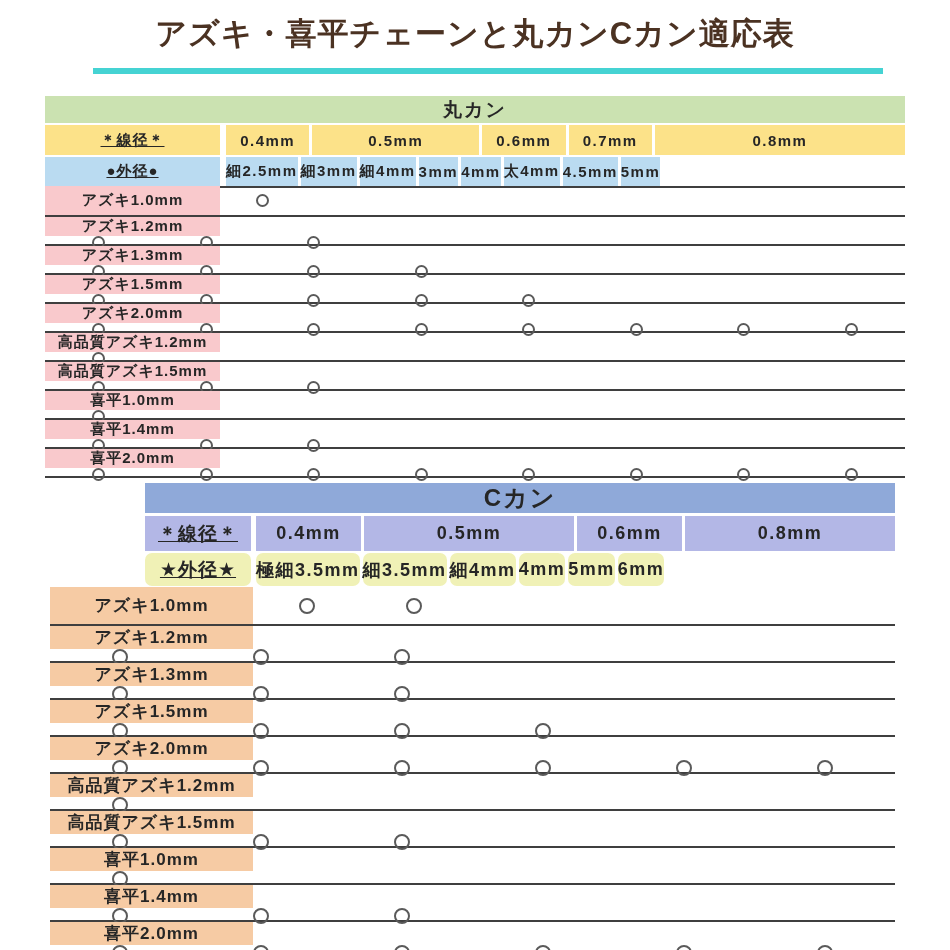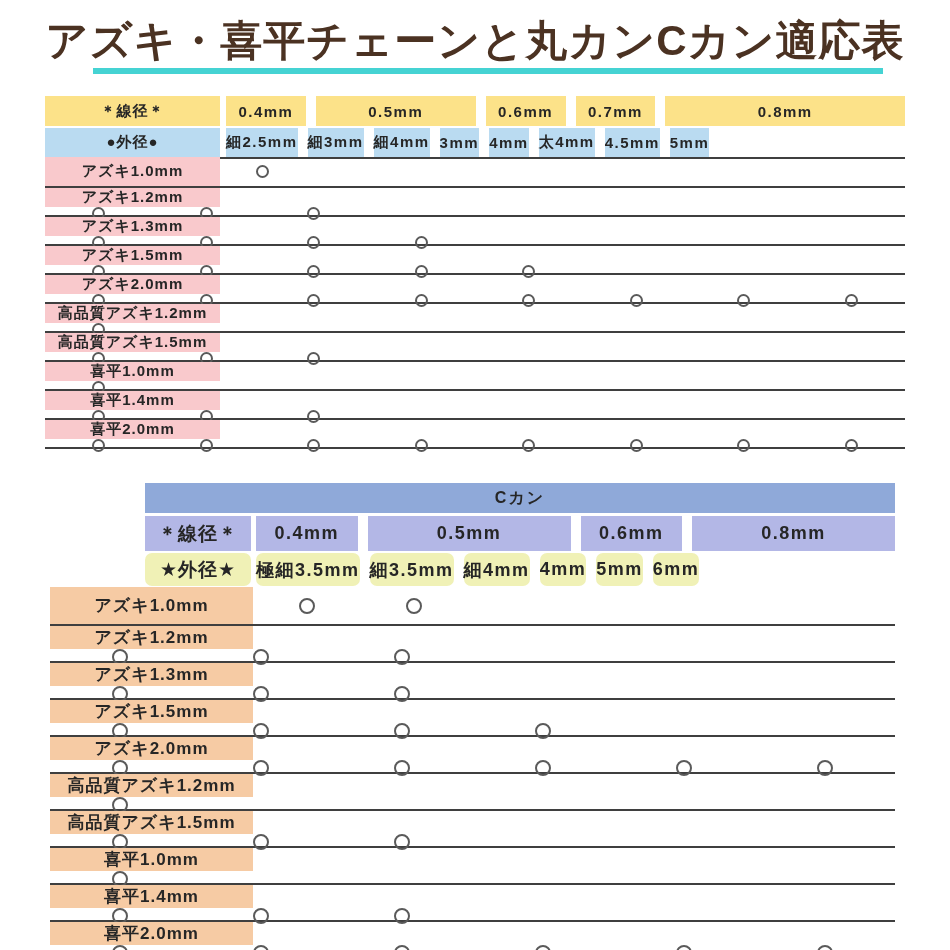--- a/index.html
+++ b/index.html
@@ -13,39 +13,39 @@
     overflow: hidden;
     font-family: "Liberation Sans", "DejaVu Sans", sans-serif;
     font-weight: 700;
     color: var(--cell_text, #262626);
   }
 
   
   .title-wrap { position: absolute; top: 13px; left: 0; width: 100%; text-align: center; }
   .page-title {
     margin: 0;
-    font-size: 42px;
+    font-size: 31px;
     line-height: 1.35;
     letter-spacing: 1px;
     color: var(--title_text, #4b3222);
   }
   .title-underline {
     position: absolute;
     top: 68px; left: 93px;
     width: 790px; height: 6px;
     background: var(--title_underline, #45d3d3);
   }
 
   
   .hrow { display: flex; margin-bottom: 2px; }
   .hlabel {
     display: flex; align-items: center; justify-content: center;
-    letter-spacing: 1px; flex: none;
-  }
-  .hcells { flex: 1; display: flex; gap: 10px; }
+    letter-spacing: 1px; flex: none; text-decoration: underline;
+  }
+  .hcells { flex: 1; display: flex; gap: 3px; }
   .hcell {
     display: flex; align-items: center; justify-content: center;
     letter-spacing: 1.5px;
   }
 
   
   .tbody { position: relative; }
   .trow { display: flex; align-items: stretch; }
   .trow + .trow { border-top: 2px solid var(--separator_line, #3f3f3f); flex-direction: column; }
   .rlabel {
@@ -83,21 +83,21 @@
   .maru .trow { height: 29px; }
   .maru .rlabel { width: 175px; background: var(--maru_row_pink, #f9c9cc); font-size: 15px; }
   .maru .circle { width: 13px; height: 13px; }
 
   
   .ckan-head { position: absolute; left: 145px; top: 483px; width: 750px; }
   .ckan-head .ttl {
     height: 30px; margin-bottom: 3px;
     background: var(--c_header_blue, #8fa9d9);
     display: flex; align-items: center; justify-content: center;
-    font-size: 16px; letter-spacing: 2px;
+    font-size: 24px; letter-spacing: 2px;
   }
   .ckan-head .hrow.wire  { height: 35px; }
   .ckan-head .hrow.outer { height: 33px; margin-bottom: 0; }
   .ckan-head .hlabel { width: 106px; margin-right: 5px; font-size: 19px; }
   .ckan-head .hcell  { font-size: 18px; }
   .ckan-head .wire-bg  { background: var(--c_wire_purple, #b3b7e6); }
   .ckan-head .outer-bg { background: var(--c_outer_yellow, #f0f1b6); border-radius: 7px; }
 
   .ckan-body { position: absolute; left: 50px; top: 587px; width: 845px; height: 363px; overflow: hidden; }
   .ckan-body .trow { height: 37px; }
@@ -108,20 +108,21 @@
 <body>
 
 <div class="page">
 
   <div class="title-wrap">
     <h1 class="page-title">アズキ・喜平チェーンと丸カンCカン適応表</h1>
   </div>
   <div class="title-underline"></div>
 
   <section class="maru">
+    <div class="ttl">丸カン</div>
     <div class="hrow wire">
       <div class="hlabel wire-bg">＊線径＊</div>
       <div class="hcells" id="maru-wire-cells">
           <div class="hcell wire-bg" style="flex: 1 1 0px;">0.4mm</div>
           <div class="hcell wire-bg" style="flex: 2 1 0px;">0.5mm</div>
           <div class="hcell wire-bg" style="flex: 1 1 0px;">0.6mm</div>
           <div class="hcell wire-bg" style="flex: 1 1 0px;">0.7mm</div>
           <div class="hcell wire-bg" style="flex: 3 1 0px;">0.8mm</div>
         </div>
     </div>

